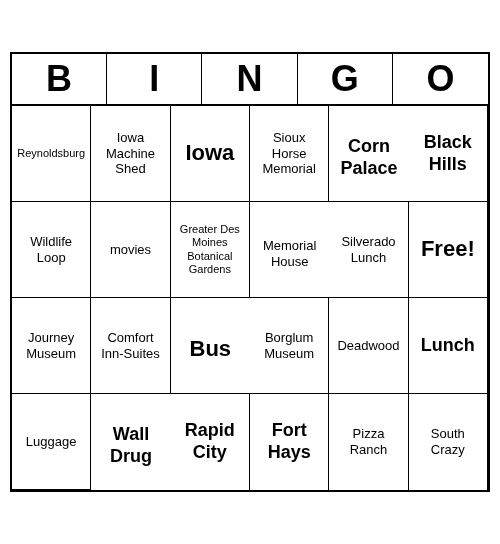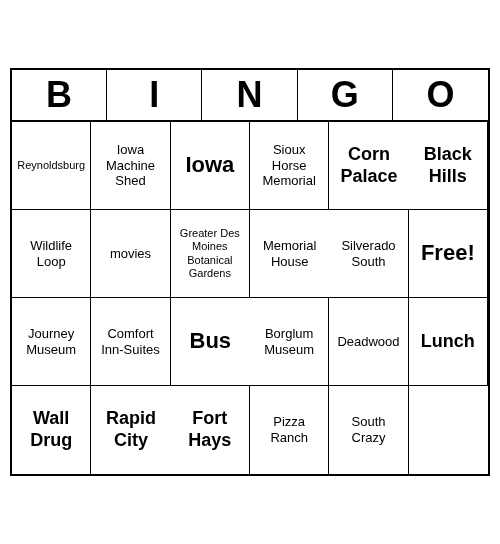--- a/index.html
+++ b/index.html
@@ -40,20 +40,21 @@
       border-bottom: 1px solid #000;
       display: flex;
       align-items: center;
       justify-content: center;
       text-align: center;
       padding: 4px;
       min-height: 88px;
     }
     .bingo-cell:nth-child(5n) {
       border-right: none;
+      margin-top: 8px;
     }
     .bingo-cell:nth-last-child(-n+5) {
       border-bottom: none;
     }
     .cell-text {
       font-size: 13px;
       line-height: 1.2;
     }
     .cell-text.large {
       font-size: 22px;
@@ -103,21 +104,21 @@
       <div class="bingo-cell">
         <span class="cell-text">movies</span>
       </div>
       <div class="bingo-cell">
         <span class="cell-text small">Greater Des Moines Botanical Gardens</span>
       </div>
       <div class="bingo-cell">
         <span class="cell-text">Memorial House</span>
       </div>
       <div class="bingo-cell">
-        <span class="cell-text">Silverado South</span>
+        <span class="cell-text">Silverado Lunch</span>
       </div>
       <div class="bingo-cell">
         <span class="cell-text large">Free!</span>
       </div>
       <div class="bingo-cell">
         <span class="cell-text">Journey Museum</span>
       </div>
       <div class="bingo-cell">
         <span class="cell-text">Comfort Inn-Suites</span>
       </div>
@@ -127,20 +128,23 @@
       <div class="bingo-cell">
         <span class="cell-text">Borglum Museum</span>
       </div>
       <div class="bingo-cell">
         <span class="cell-text">Deadwood</span>
       </div>
       <div class="bingo-cell">
         <span class="cell-text medium">Lunch</span>
       </div>
       <div class="bingo-cell">
+        <span class="cell-text">Luggage</span>
+      </div>
+      <div class="bingo-cell">
         <span class="cell-text medium">Wall Drug</span>
       </div>
       <div class="bingo-cell">
         <span class="cell-text medium">Rapid City</span>
       </div>
       <div class="bingo-cell">
         <span class="cell-text medium">Fort Hays</span>
       </div>
       <div class="bingo-cell">
         <span class="cell-text">Pizza Ranch</span>

